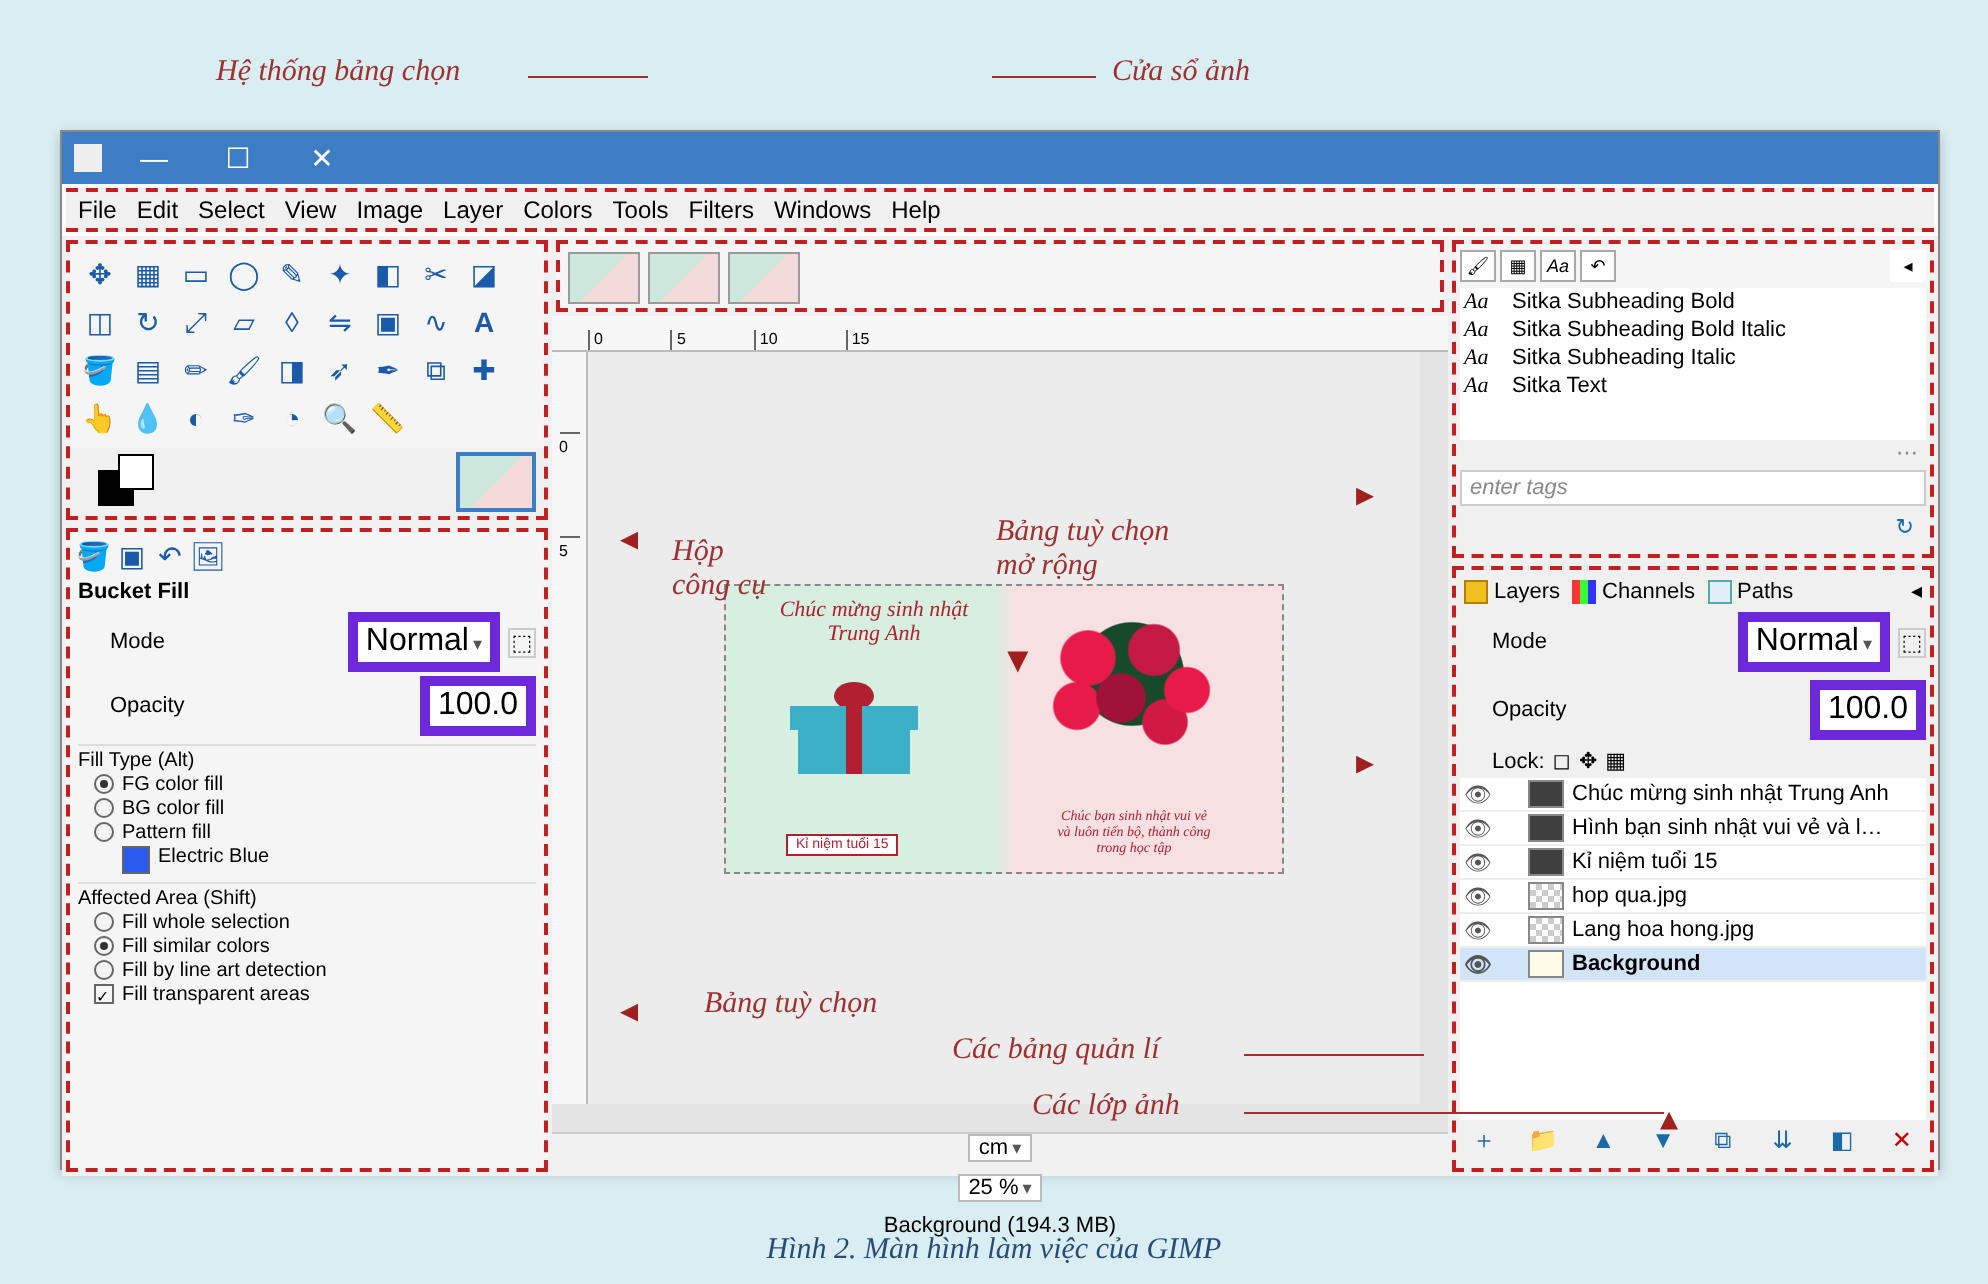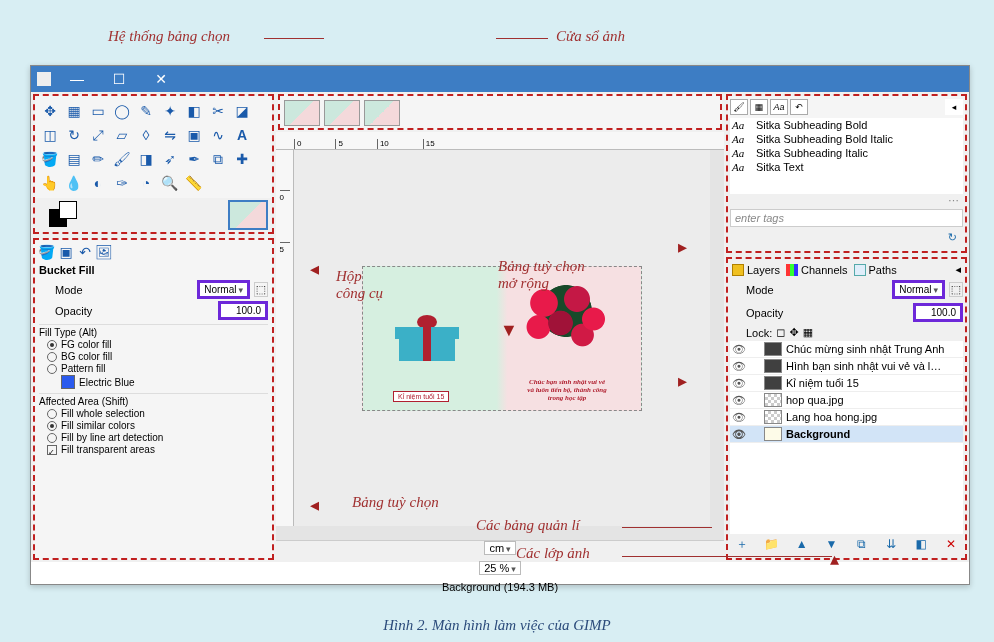--- a/index.html
+++ b/index.html
@@ -92,23 +92,23 @@
 .fg-swatch { background: #fff; top: 2px; left: 20px; z-index: 2; }
 .bg-swatch { background: #000; top: 10px; left: 10px; }
 .active-img { width: 40px; height: 30px; border: 2px solid #3d7dc4; margin-left: auto; background: linear-gradient(135deg,#cce8dd 50%,#f4d9db 50%); }
 .tool-options {
   flex: 1; overflow: hidden; padding: 4px;
   font-size: 11px; background: #f5f5f5;
 }
 .to-header { font-weight: bold; margin-bottom: 4px; }
 .row { display: flex; align-items: center; margin: 2px 0; gap: 4px; padding-left: 16px; }
 .row .label { flex: 1; }
-.row .val-box { border: 3px solid #6d28d9; padding: 1px 4px; background: #fff; min-width: 50px; font-size: 10px; }
+.row .val-box { border: 5px solid #6d28d9; padding: 1px 4px; background: #fff; min-width: 50px; font-size: 16px; }
 .group-header { border-top: 1px solid #ddd; margin-top: 4px; padding-top: 2px; font-size: 10px; }
-.radio-lbl { display: flex; align-items: center; gap: 4px; font-size: 10px; margin: 1px 0 1px 8px; }
+.radio-lbl { display: flex; gap: 4px; font-size: 10px; margin: 1px 0 1px 8px; }
 .radio { width: 10px; height: 10px; border: 1px solid #666; border-radius: 50%; }
 .radio.sel::after { content:''; display:block; width:4px; height:4px; background:#333; border-radius:50%; margin:2px; }
 .chk { width: 10px; height: 10px; border: 1px solid #666; }
 .chk.sel::after { content:'✓'; font-size:8px; line-height:8px; }
 .pattern-sw { width: 14px; height: 14px; background: #2a5aee; border: 1px solid #666; display: inline-block; vertical-align: middle; }
 .canvas-area {
   flex: 1; display: flex; flex-direction: column;
   background: #ececec;
 }
 .ruler-top { height: 18px; background: #f7f7f7; border-bottom: 1px solid #bbb; display: flex; align-items: flex-end; font-size: 8px; padding-left: 18px; gap: 34px; }
@@ -205,20 +205,33 @@
 <div class="gimp-window">
   <div class="titlebar">
     <div class="icon"></div>
     <div class="win-btns">
       <div class="win-btn">—</div>
       <div class="win-btn">☐</div>
       <div class="win-btn close">✕</div>
     </div>
   </div>
 
+  <div class="menubar dashed-group" style="border-left:none;border-right:none;">
+    <span>File</span>
+    <span>Edit</span>
+    <span>Select</span>
+    <span>View</span>
+    <span>Image</span>
+    <span>Layer</span>
+    <span>Colors</span>
+    <span>Tools</span>
+    <span>Filters</span>
+    <span>Windows</span>
+    <span>Help</span>
+  </div>
 
   <div class="work-area">
 
     <div class="left-col">
       <div class="dashed-group">
         <div class="toolbox">
           <div class="tool-btn">✥</div>
           <div class="tool-btn">▦</div>
           <div class="tool-btn">▭</div>
           <div class="tool-btn">◯</div>
@@ -329,29 +342,31 @@
           <span class="tick">10</span>
           <span class="tick">15</span>
         </div>
         <div class="canvas-body">
           <div class="ruler-left">
             <span class="tick">0</span>
             <span class="tick">5</span>
           </div>
           <div class="canvas-viewport">
             <div class="canvas">
+              <div class="card-title" style="white-space:pre-line;">Chúc mừng sinh nhật
+Trung Anh</div>
               <div class="gift">
                 <div class="bow"></div>
                   <div class="lid"></div>
                   <div class="box"></div>
                   <div class="ribv"></div>
               </div>
               <div class="kn-label">Kỉ niệm tuổi 15</div>
               <div class="flowers"></div>
-              <div class="wish" style="white-space:pre-line;font-weight:bold;">Chúc bạn sinh nhật vui vẻ
+              <div class="wish" style="white-space:pre-line;">Chúc bạn sinh nhật vui vẻ
 và luôn tiến bộ, thành công
 trong học tập</div>
             </div>
           </div>
           <div class="scrollbar vert"></div>
         </div>
         <div class="scrollbar horiz"></div>
       </div>
       <div class="statusbar">
         <span class="sel dd-arrow">cm</span>

